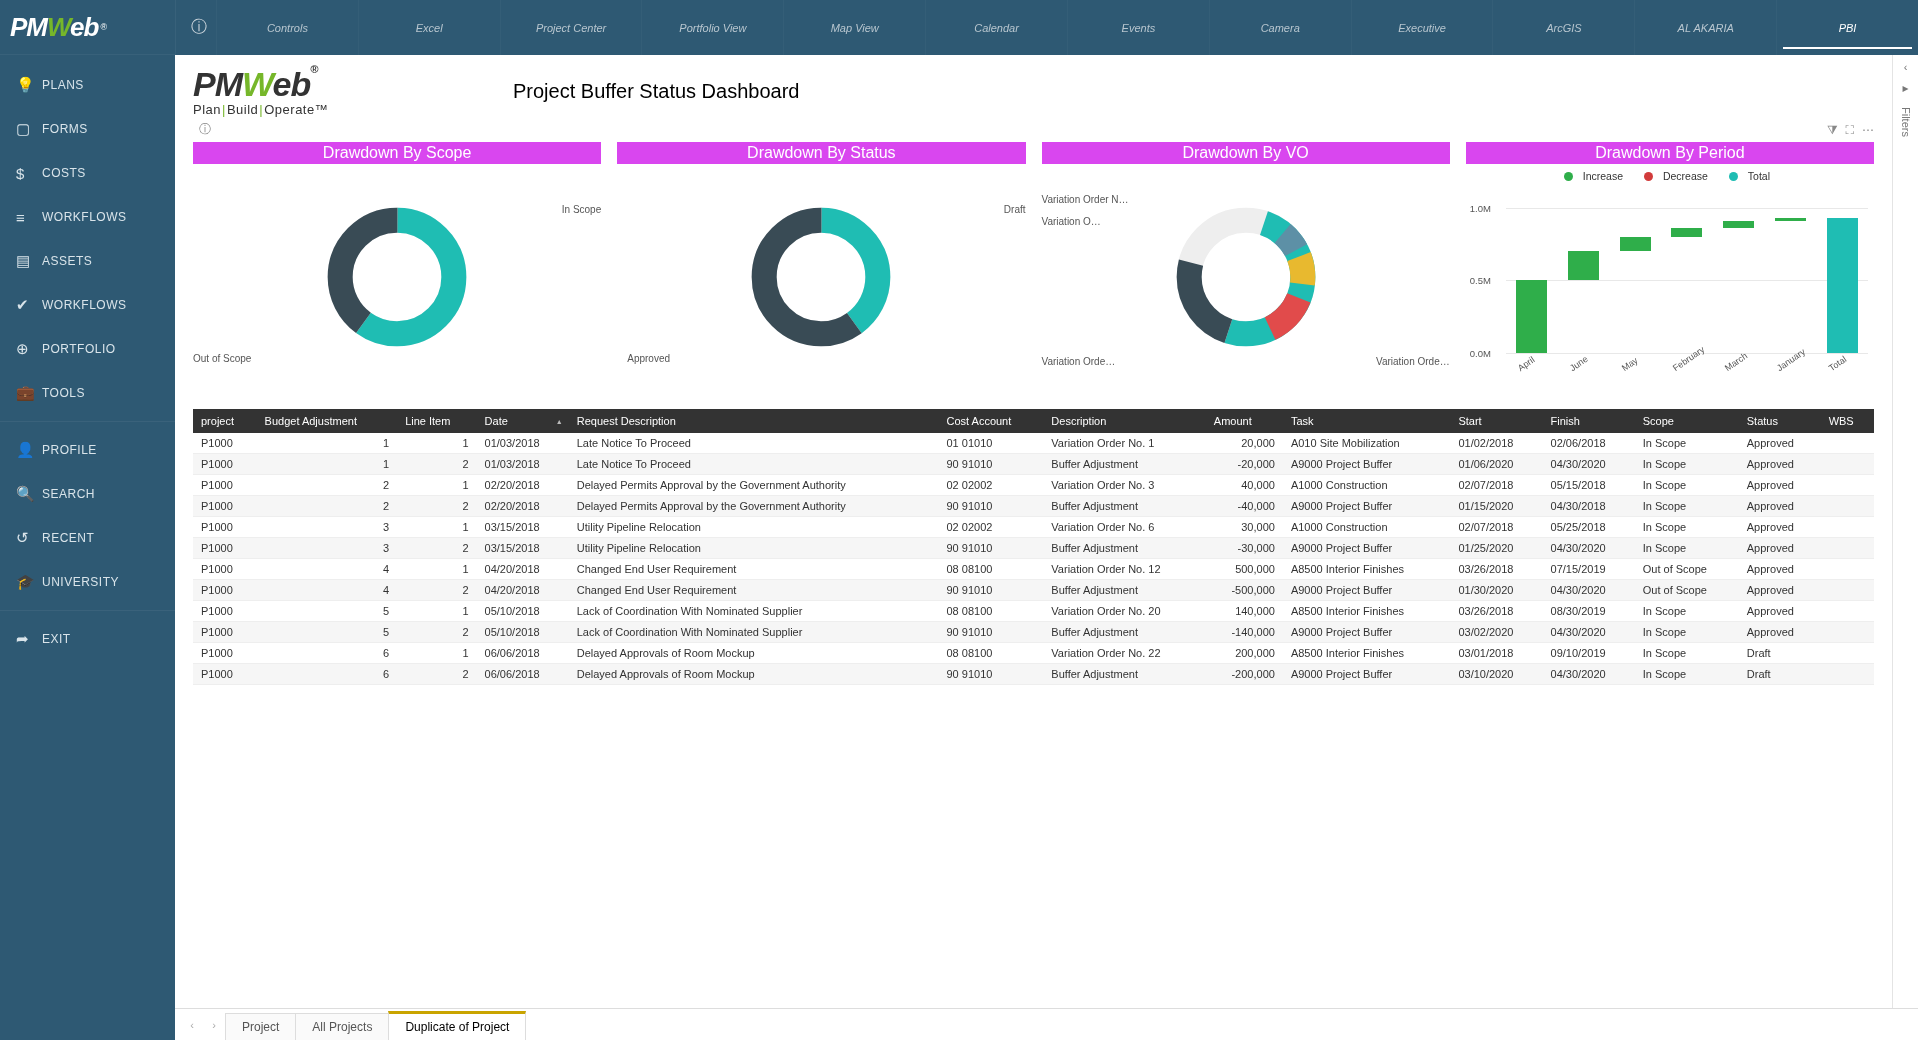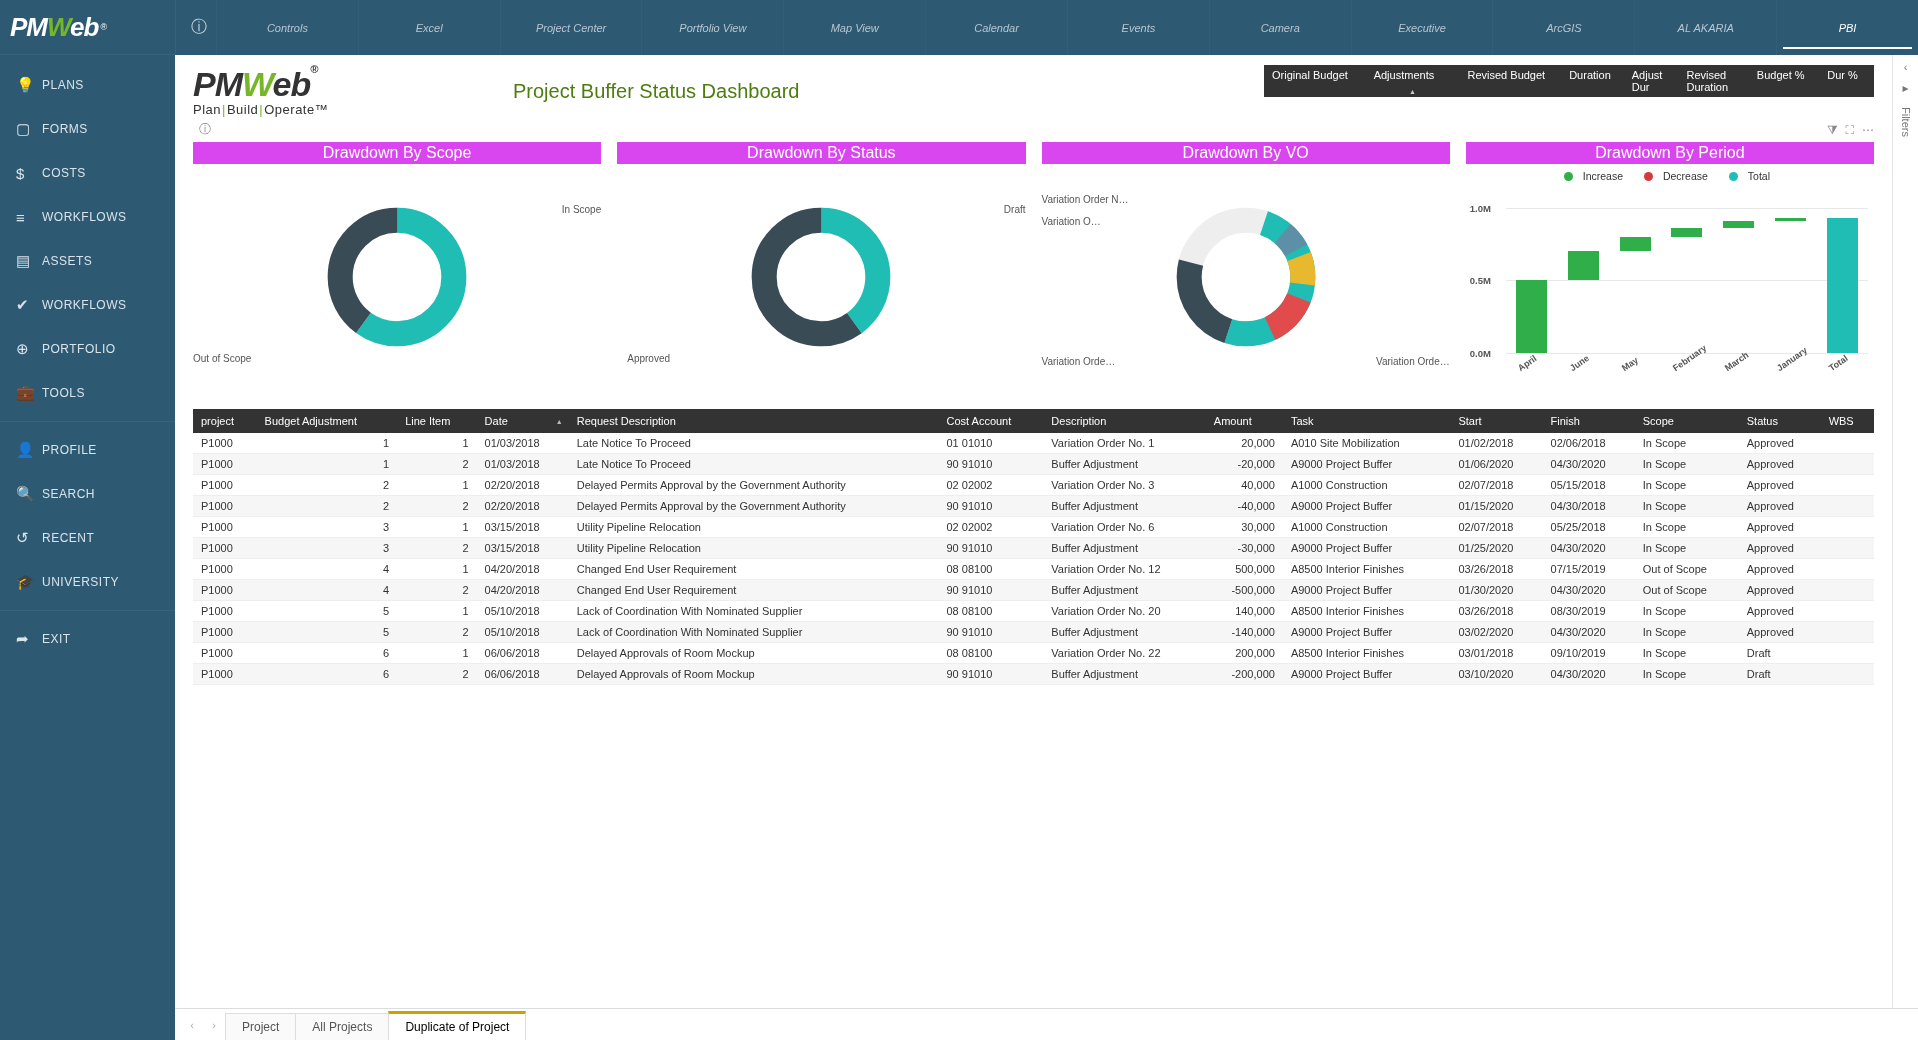--- a/index.html
+++ b/index.html
@@ -32,21 +32,21 @@
 .content { flex: 1; position: relative; overflow: auto; background: #fff; }
 .dash { padding: 10px 18px 0 18px; }
 
 .hdrrow { display: flex; gap: 20px; align-items: flex-start; }
 .brand-block { width: 300px; }
 .brand-logo { font-size: 34px; font-weight: 700; font-style: italic; letter-spacing: -1px; position: relative; }
 .brand-logo .w { color: #76b72a; }
 .brand-logo .r { font-size: 11px; position: absolute; top: -2px; }
 .brand-tag { font-size: 13px; margin-top: -2px; letter-spacing: .5px; }
 .brand-tag .sep { color: #76b72a; margin: 0 1px; }
-.dash-title { font-size: 20px; color: #4d7c0f; align-self: center; }
+.dash-title { font-size: 20px; color: #000000; align-self: center; }
 .summary { flex: 1; margin-left: auto; max-width: 610px; }
 .summary-title { background: #000; color: #fff; text-align: center; font-size: 13px; padding: 3px 0; }
 .summary-head, .summary-row { display: grid; grid-template-columns: 1.3fr 1.2fr 1.3fr .8fr .7fr .9fr .9fr .7fr; }
 .summary-head { background: #333; color: #fff; font-size: 11px; }
 .summary-head > div { padding: 4px 8px; position: relative; }
 .summary-head .sort::after { content: "▲"; font-size: 7px; position: absolute; bottom: 2px; left: 50%; transform: translateX(-50%); color: #ccc; }
 .summary-row > div { padding: 10px 8px 4px; font-size: 11px; text-align: right; }
 
 .card-toolbar { display:flex; gap:8px; color:#888; font-size:12px; padding:4px 0 2px 6px; align-items:center; }
 .tb-spacer { flex:1; }
@@ -59,21 +59,21 @@
 .donut { position:absolute; left:50%; top:50%; width:150px; height:150px; transform:translate(-50%,-50%); }
 .donut svg { width:100%; height:100%; }
 .dlabel { position:absolute; font-size:10px; color:#555; white-space:nowrap; }
 
 
 .legend { text-align:center; font-size:10.5px; padding-top:6px; }
 .legend span { display:inline-flex; align-items:center; gap:4px; margin:0 6px; }
 .legend i { width:9px; height:9px; border-radius:50%; display:inline-block; }
 
 
-.wf { position:absolute; inset:25px 6px 30px 40px;font-weight:bold; }
+.wf { position:absolute; inset:25px 6px 30px 40px; }
 .wf-bar { position:absolute; bottom:0; }
 .wf-ylabel { position:absolute; left:-36px; font-size:9.5px; color:#555; transform:translateY(-50%); }
 .wf-xlabel { position:absolute; bottom:-22px; font-size:9px; color:#555; transform:rotate(-35deg); transform-origin:left top; white-space:nowrap; }
 .wf-grid { position:absolute; left:0; right:0; border-top:1px solid #e8e8e8; }
 
 
 .tbl-wrap { margin-top: 20px; }
 table.dt { width:100%; border-collapse:collapse; font-size:11px; }
 table.dt thead th { background:#333; color:#fff; font-weight:400; text-align:left; padding:6px 8px; vertical-align:top; position:relative; }
 table.dt thead th.sort::after { content:"▲"; font-size:7px; color:#bbb; position:absolute; right:6px; top:50%; transform:translateY(-50%); }
@@ -185,30 +185,20 @@
 
           <div class="hdrrow">
             <div class="brand-block">
               <div class="brand-logo">PM<span class="w">W</span>eb<span class="r">®</span></div>
               <div class="brand-tag">
                 <span>Plan</span><span class="sep">|</span><span>Build</span><span class="sep">|</span><span>Operate</span>™
               </div>
             </div>
             <div class="dash-title">Project Buffer Status Dashboard</div>
             <div class="summary">
-              <div class="summary-head" id="sum-head">
-                  <div>Original Budget</div>
-                  <div class="sort">Adjustments</div>
-                  <div>Revised Budget</div>
-                  <div>Duration</div>
-                  <div>Adjust Dur</div>
-                  <div>Revised Duration</div>
-                  <div>Budget %</div>
-                  <div>Dur %</div>
-                </div>
             </div>
           </div>
 
           <div class="card-toolbar">
             <span>ⓘ</span>
             <span class="tb-spacer"></span>
             <span>⧩</span>
             <span>⛶</span>
             <span>⋯</span>
           </div>

